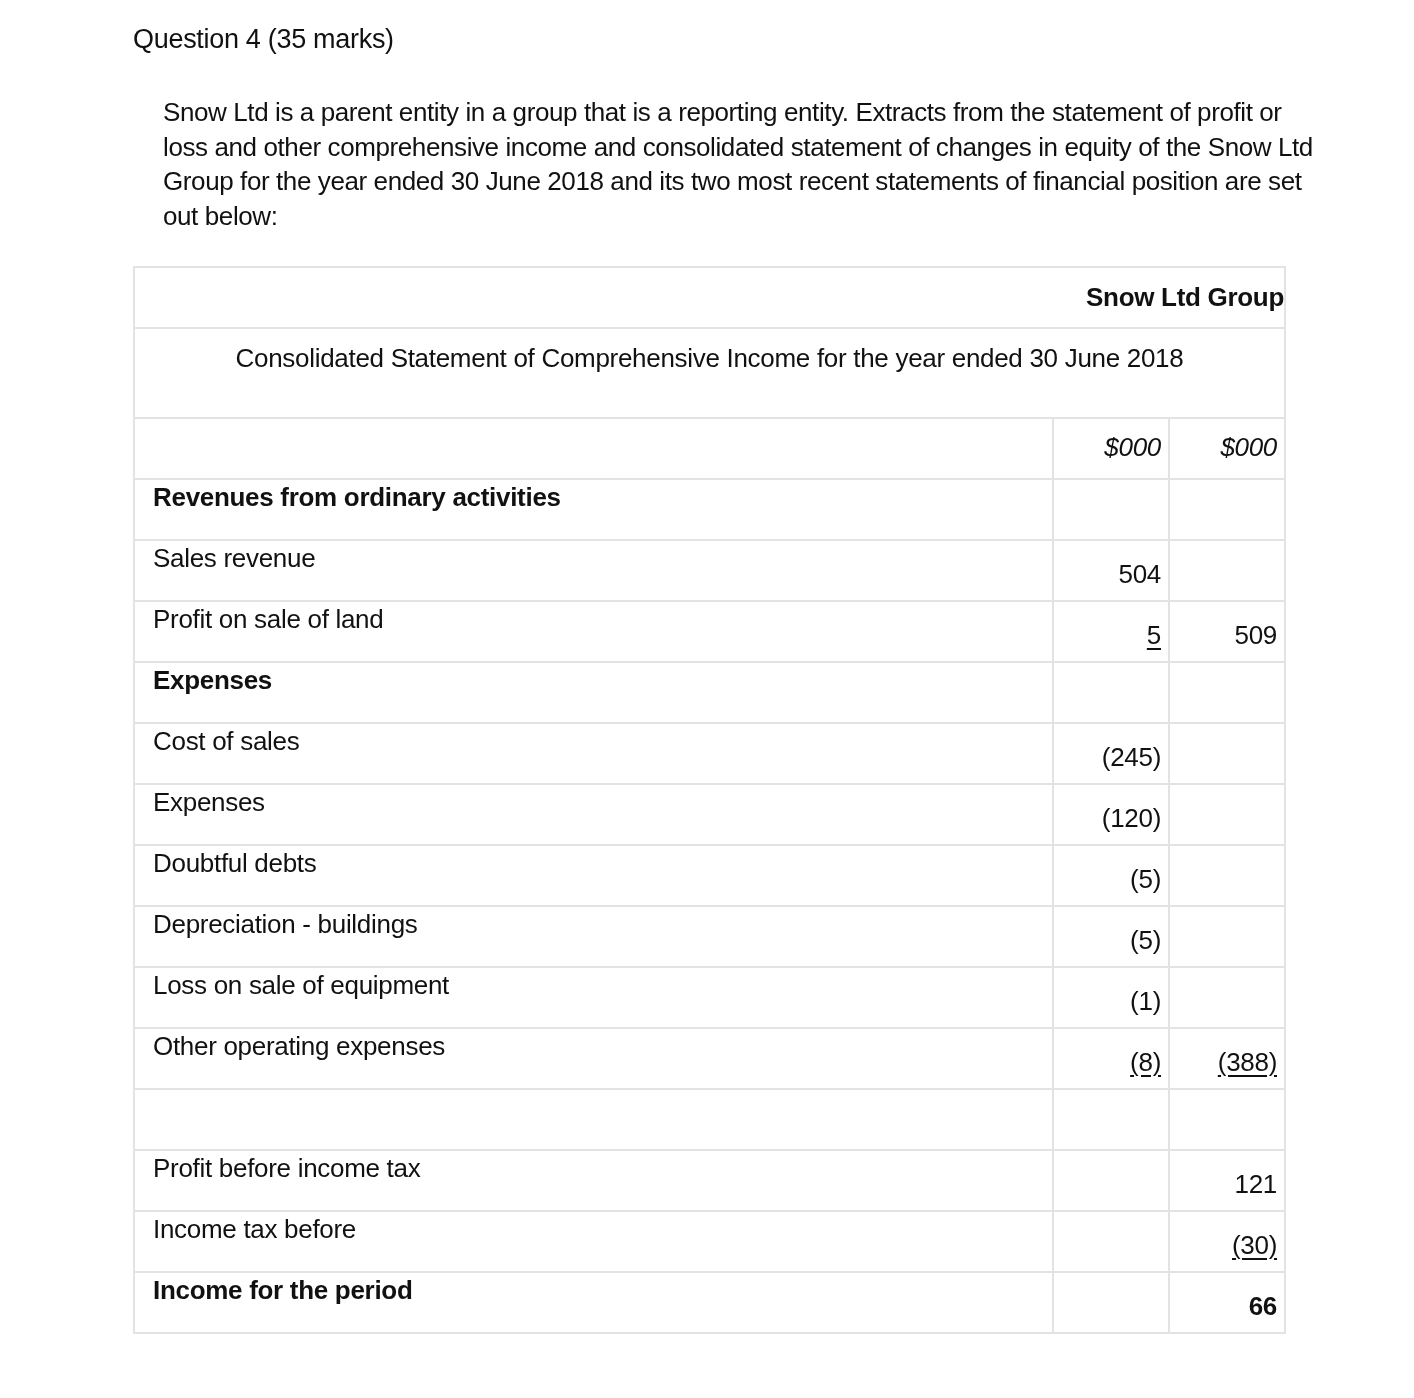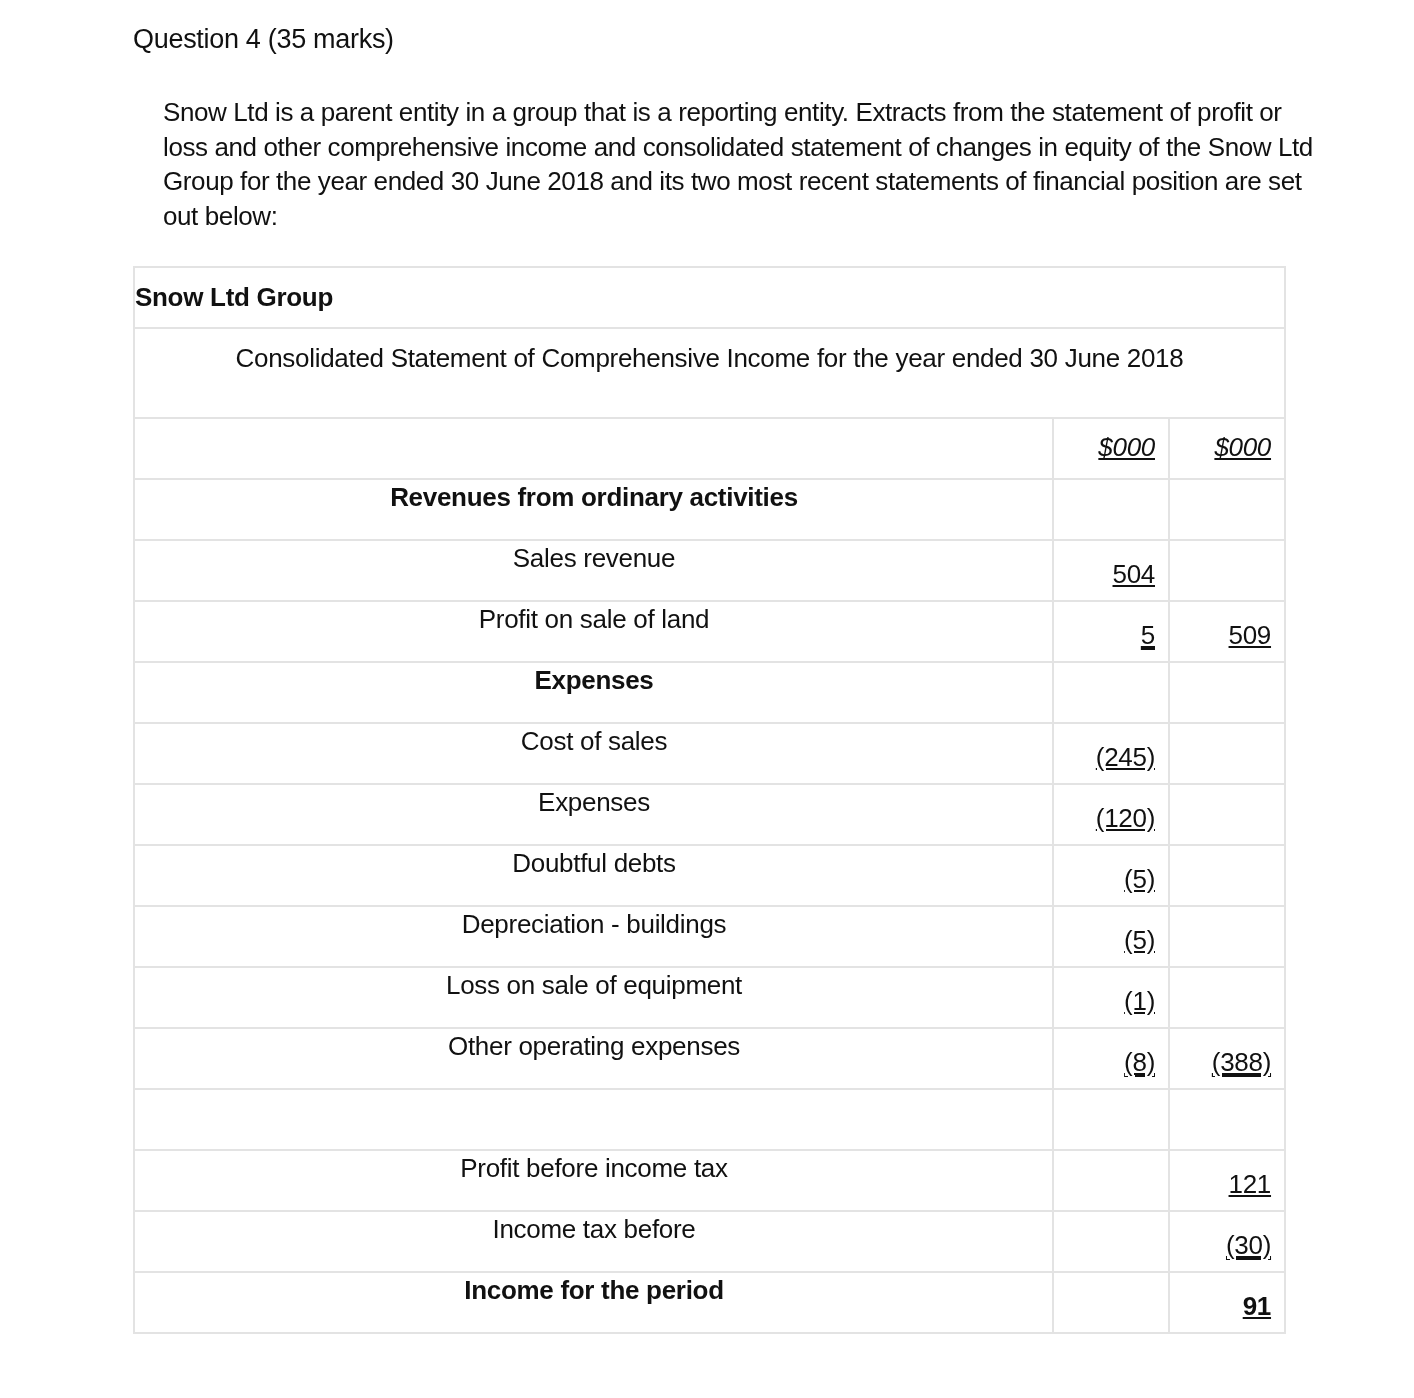--- a/index.html
+++ b/index.html
@@ -16,28 +16,28 @@
     font-size:26px; line-height:34.5px; letter-spacing:-0.4px;margin-left:30px;
   }
   table.stmt {
     position:absolute; left:133px; top:266px; width:1151px;
     border-collapse:collapse; table-layout:fixed;
   }
   table.stmt td {
     border:2px solid #e3e3e3; padding:0; vertical-align:top;
     font-size:26px; letter-spacing:-0.3px;
   }
-  .hdr1 td { height:59px; text-align:left; font-weight:bold; vertical-align:middle !important; font-size:25px; }
+  .hdr1 td { height:59px; text-align:right; font-weight:bold; vertical-align:middle !important; font-size:25px; }
   .hdr2 td { height:88px; text-align:center; font-weight:normal; font-size:25px; }
   .hdr2 td span { display:block; padding-top:14px; }
   tr.row td { height:59px; }
   td.label { padding-left:0 !important; }
-  td.label span { display:block; padding-top:2px; padding-left:1px;text-align:center; }
+  td.label span { display:block; padding-top:2px; padding-left:18px; }
   td.num { text-align:right; }
-  td.num span { display:block; padding-top:18px; padding-right:13px;text-decoration:underline; }
+  td.num span { display:block; padding-top:18px; padding-right:7px; }
   td.unit span { font-style:italic; padding-top:13px !important; }
   .bold { font-weight:bold; }
   .ul { text-decoration:underline; text-underline-offset:4px; text-decoration-thickness:1.5px; }
 </style>
 </head>
 <body>
 
 <div class="q-title">Question 4 (35 marks)</div>
 <div class="intro">Snow Ltd is a parent entity in a group that is a reporting entity. Extracts from the statement of profit or loss and other comprehensive income and consolidated statement of changes in equity of the Snow Ltd Group for the year ended 30 June 2018 and its two most recent statements of financial position are set out below:</div>
 
@@ -211,17 +211,17 @@
         </td>
       </tr>
       <tr class="row">
         <td class="label">
           <span class="bold">Income for the period</span>
         </td>
         <td class="num">
           <span></span>
         </td>
         <td class="num">
-          <span class="bold">91</span>
+          <span class="bold">66</span>
         </td>
       </tr>
     </tbody>
 </table>
 
 </body></html>

